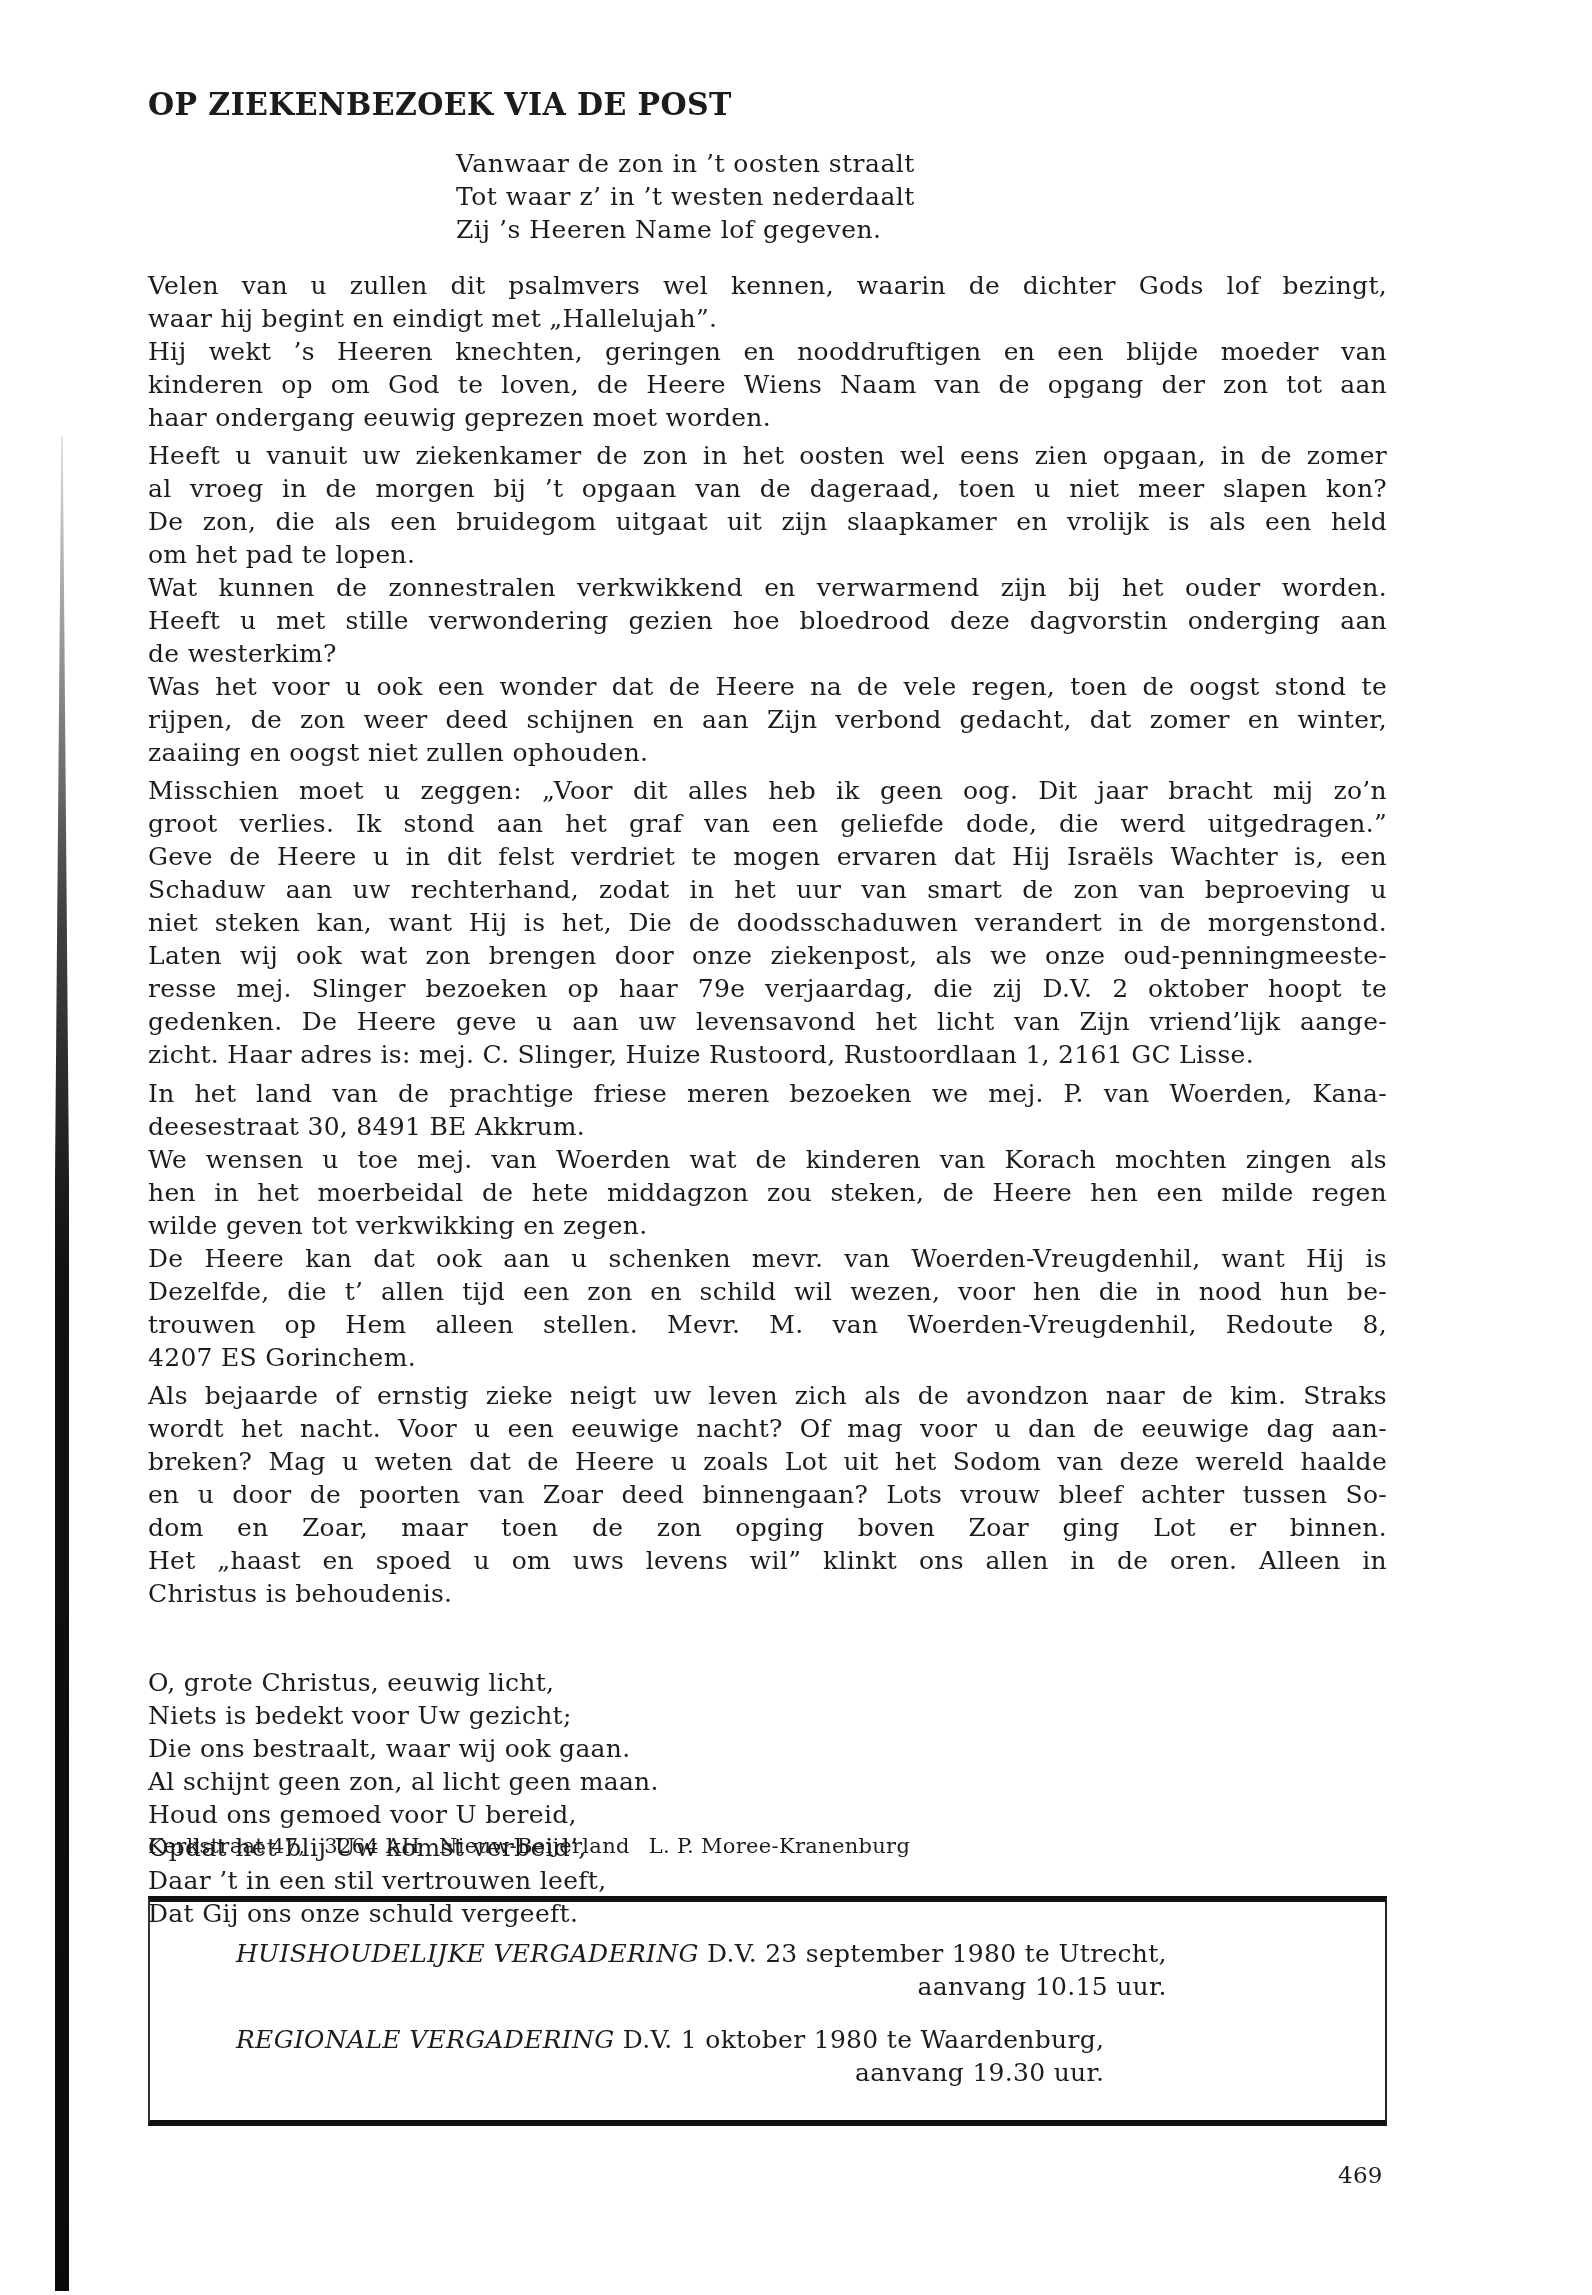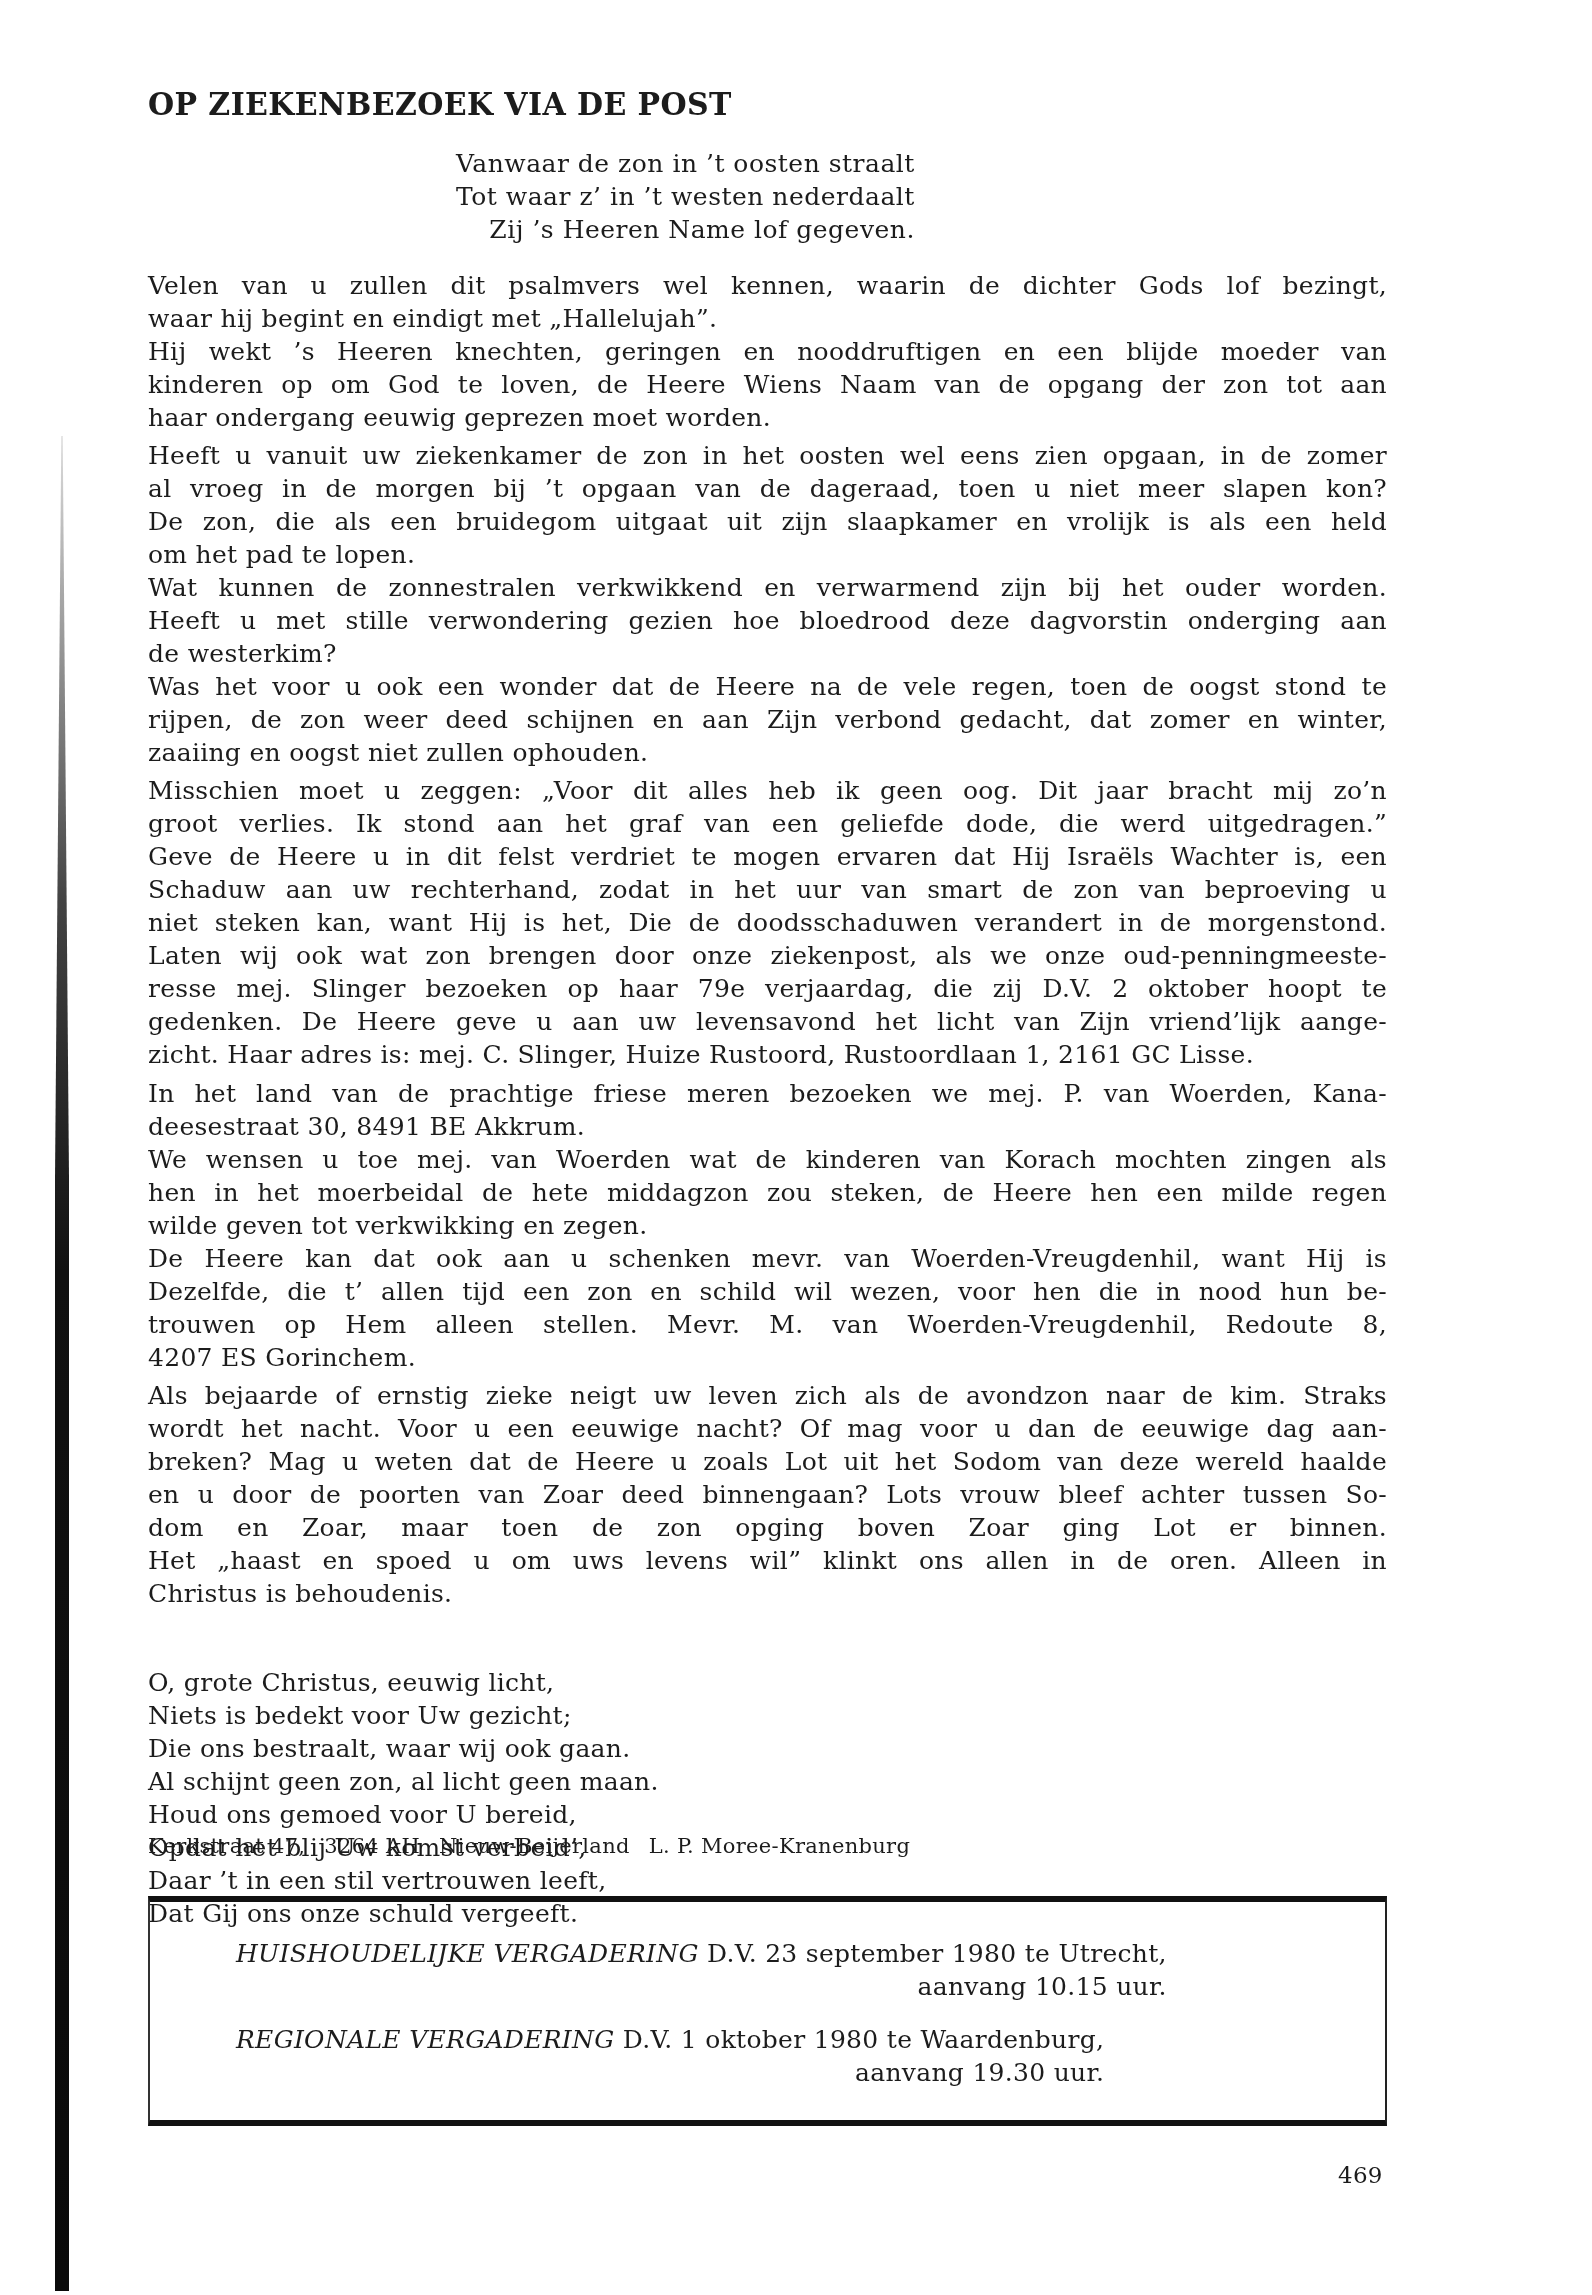--- a/index.html
+++ b/index.html
@@ -5,21 +5,21 @@
   html, body { margin: 0; padding: 0; background: #ffffff; }
   body { width: 1592px; height: 2295px; position: relative; overflow: hidden;
          font-family: "DejaVu Serif", "Liberation Serif", serif; color: #1c1c1c; }
   .page { position: absolute; left: 0; top: 0; width: 1540px; height: 2295px; }
   .margin-bar { position: absolute; left: 55px; top: 436px; width: 14px; height: 1855px;
     background: linear-gradient(to bottom, rgba(20,20,20,0.15) 0%, rgba(20,20,20,0.8) 25%, #111 45%, #0a0a0a 100%);
     clip-path: polygon(45% 0, 55% 0, 100% 40%, 100% 100%, 0 100%, 0 40%); }
   .title { position: absolute; left: 148px; top: 86px; font-size: 30px; font-weight: bold;
     letter-spacing: 0.4px; transform: scaleY(1.05); white-space: nowrap; }
   .verse { position: absolute; left: 456px; top: 147px; font-size: 25px; line-height: 33px; letter-spacing: 0.5px; }
-  .verse div { white-space: nowrap; text-align: right; }
+  .verse div { white-space: nowrap; }
   .body { position: absolute; left: 148px; top: 269px; width: 1239px; font-size: 25px; line-height: 33px;
     letter-spacing: 0.3px; }
   .body p { margin: 0 0 5.2px 0; text-align: justify; text-align-last: left; }
   .body p .ln { display: block; text-align: justify; text-align-last: justify; white-space: nowrap; }
   .body p .ln.last { text-align-last: left; }
   .poem { position: absolute; left: 148px; top: 1666px; width: 1239px; display: flex; font-size: 25px; line-height: 33px; letter-spacing: 0.3px; flex-direction: column; }
   .poem .col { white-space: nowrap; }
   .poem .col.left { width: 615px; }
   .signature { position: absolute; left: 148px; top: 1834px; width: 1239px; display: flex; 
     font-size: 21px; letter-spacing: 0.3px; white-space: nowrap; }

